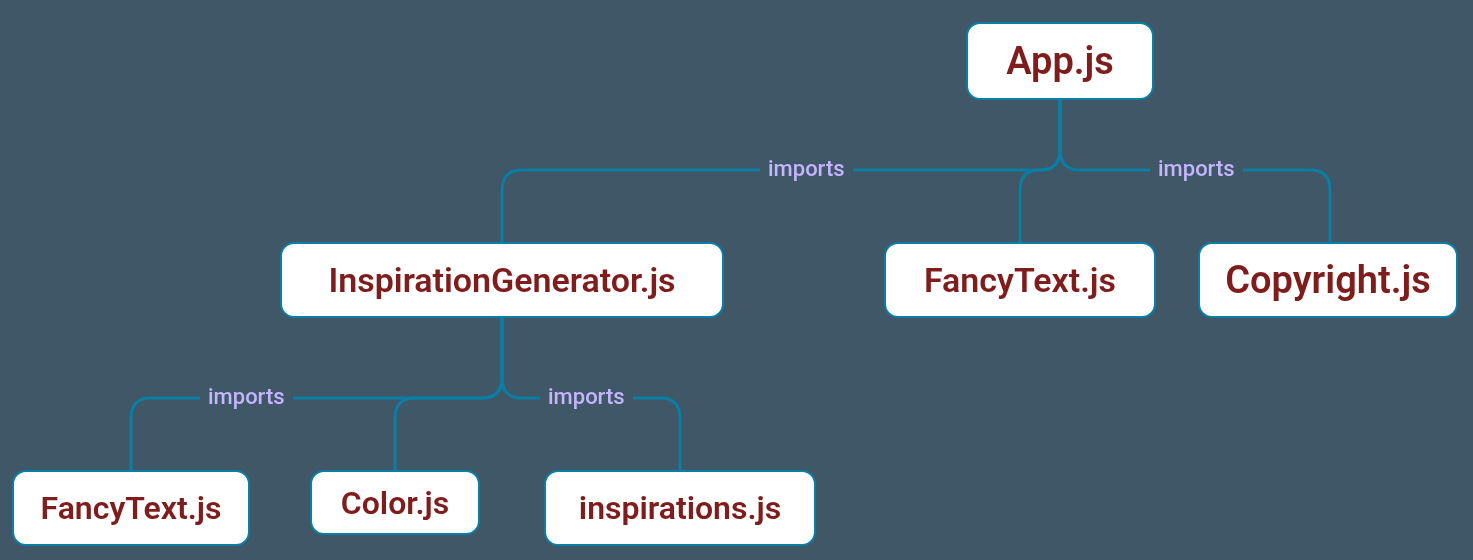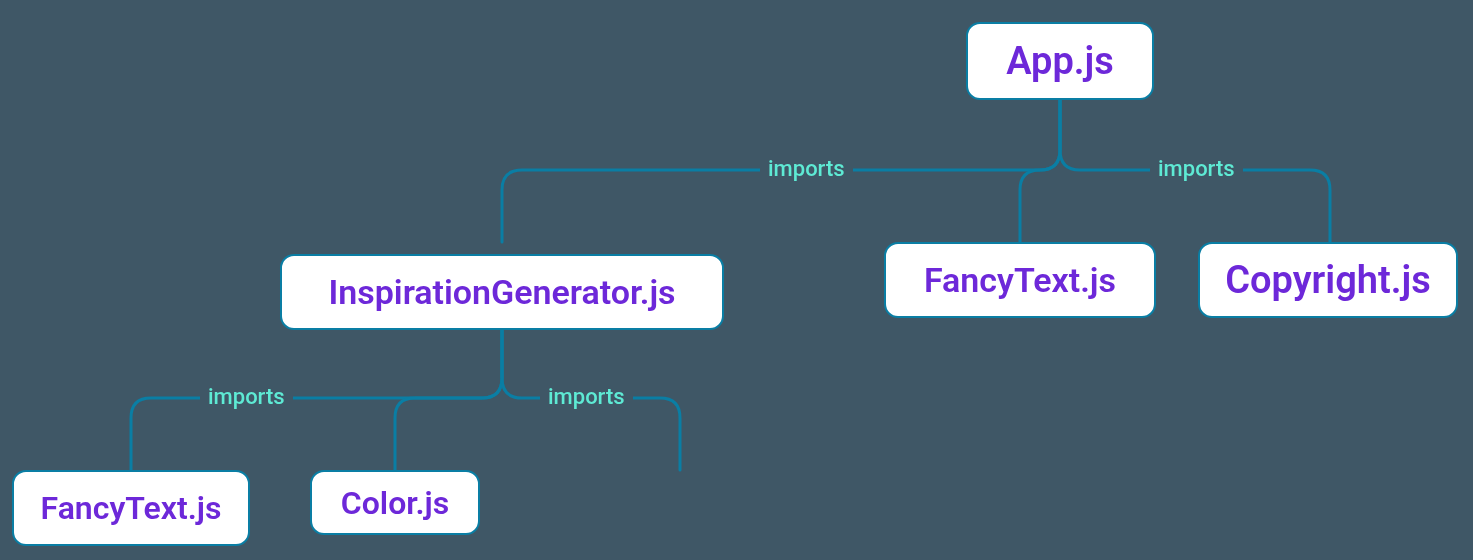--- a/index.html
+++ b/index.html
@@ -13,31 +13,31 @@
   .canvas {
     position: relative;
     width: 1473px;
     height: 560px;
   }
   .node {
     position: absolute;
     background: #ffffff;
     border: 2.5px solid #0a7ea4;
     border-radius: 14px;
-    color: #6d28d9;
+    color: #7f1d1d;
     font-weight: 600;
     display: flex;
     align-items: center;
     justify-content: center;
     box-sizing: border-box;
     white-space: nowrap;
   }
   .edge-label {
     position: absolute;
-    color: #5eead4;
+    color: #c4b5fd;
     font-size: 22px;
     font-weight: 500;
     background: #3f5766;
     padding: 0 8px;
   }
   svg.edges {
     position: absolute;
     left: 0;
     top: 0;
     width: 1473px;
@@ -87,20 +87,21 @@
     </g>
   </svg>
 
   <div class="edge-label" style="left:760px; top:156px;">imports</div>
   <div class="edge-label" style="left:1150px; top:156px;">imports</div>
   <div class="edge-label" style="left:200px; top:384px;">imports</div>
   <div class="edge-label" style="left:540px; top:384px;">imports</div>
 
   <div class="node" style="left:966px; top:22px; width:188px; height:78px; font-size:38px;">App.js</div>
 
-  <div class="node" style="left:280px; top:254px; width:444px; height:76px; font-size:34px;">InspirationGenerator.js</div>
+  <div class="node" style="left:280px; top:242px; width:444px; height:76px; font-size:34px;">InspirationGenerator.js</div>
   <div class="node" style="left:884px; top:242px; width:272px; height:76px; font-size:34px;">FancyText.js</div>
   <div class="node" style="left:1198px; top:242px; width:260px; height:76px; font-size:38px;">Copyright.js</div>
 
   <div class="node" style="left:12px; top:470px; width:238px; height:76px; font-size:32px;">FancyText.js</div>
   <div class="node" style="left:310px; top:470px; width:170px; height:65px; font-size:32px;">Color.js</div>
+  <div class="node" style="left:544px; top:470px; width:272px; height:76px; font-size:32px;">inspirations.js</div>
 
 </div>
 
 </body></html>

